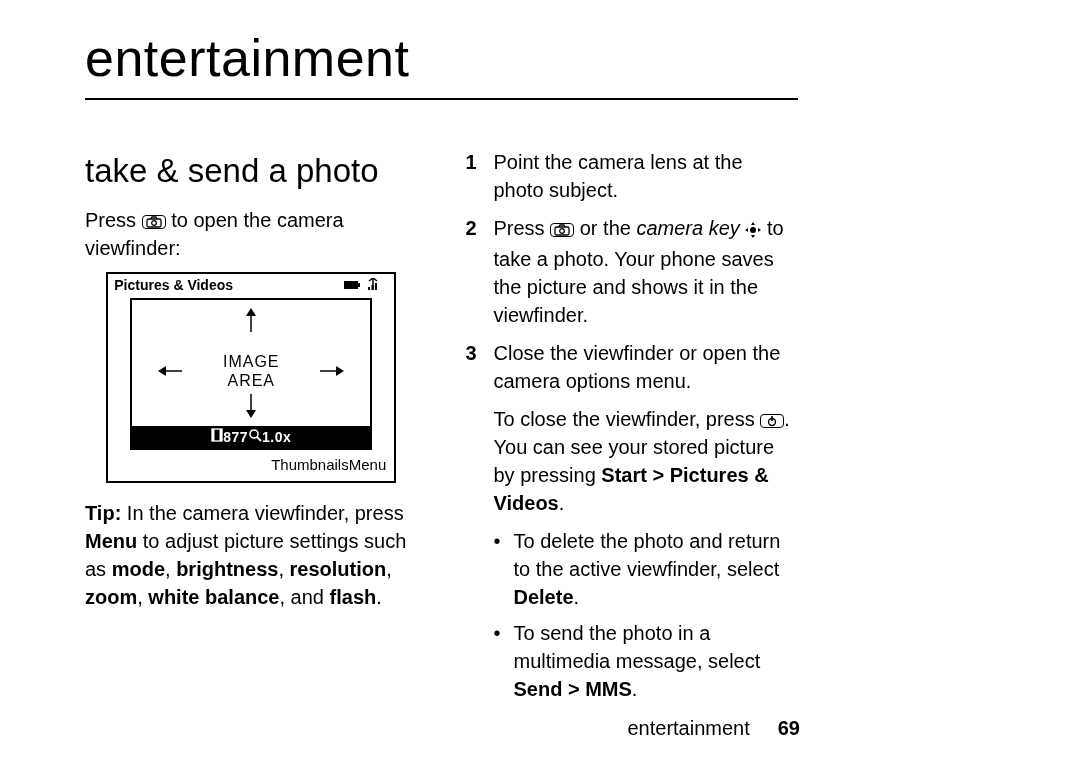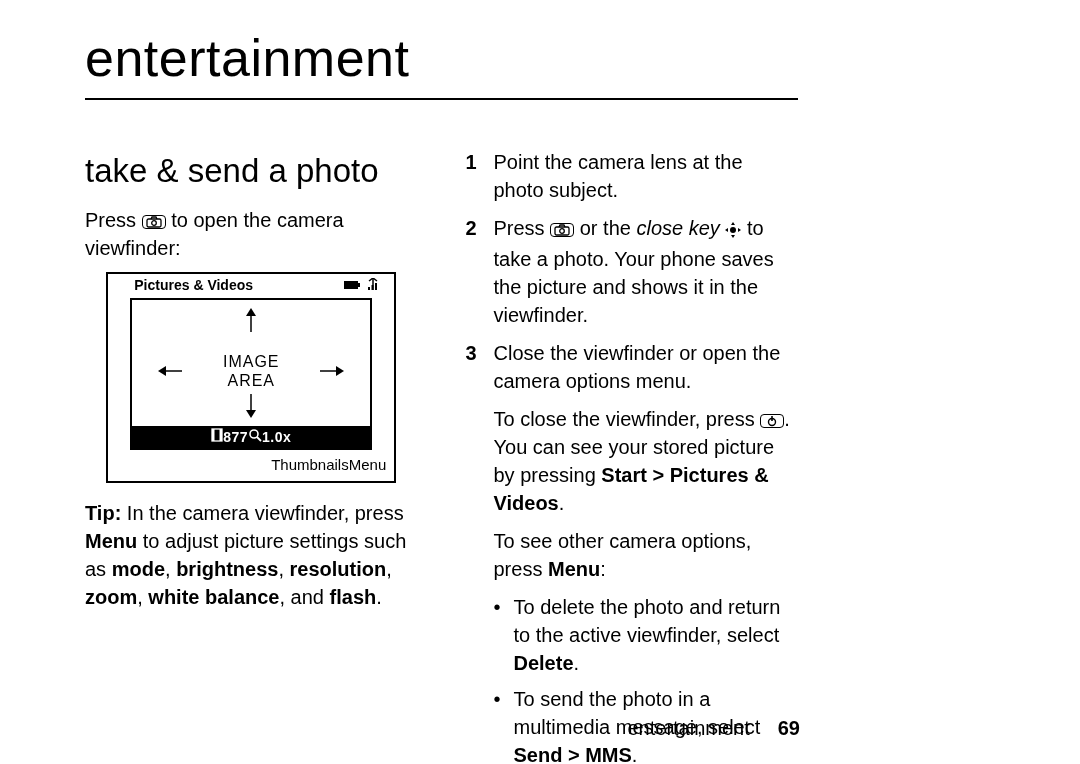--- a/index.html
+++ b/index.html
@@ -59,21 +59,20 @@
     background: #fff;
     font-family: Arial, Helvetica, sans-serif;
   }
   .vf-top {
     display: flex;
     justify-content: space-between;
     align-items: center;
     padding: 2px 14px 0 6px;
     font-size: 14px;
     font-weight: 700;
-    margin-left: 20px;
   }
   .vf-top-icons {
     display: flex;
     gap: 4px;
     align-items: center;
   }
   .vf-imgframe {
     margin: 2px 22px 0 22px;
     border: 2px solid #000;
     height: 152px;
@@ -260,21 +259,21 @@
         <div>Point the camera lens at the photo subject.</div>
       </div>
 
       <div class="step">
         <div class="step-num">2</div>
         <div>
           <span>Press </span><span class="key"><svg width="16" height="12" viewBox="0 0 16 12">
                 <rect x="1" y="3" width="14" height="8" rx="1.5" fill="none" stroke="#000" stroke-width="1.3"></rect>
                 <path d="M5 3 L6 1 H10 L11 3" fill="none" stroke="#000" stroke-width="1.3"></path>
                 <circle cx="8" cy="7" r="2.3" fill="none" stroke="#000" stroke-width="1.3"></circle>
-              </svg></span><span> or the </span><span class="italic">close key</span> <span class="center-key-glyph"><svg width="16" height="16" viewBox="0 0 16 16">
+              </svg></span><span> or the </span><span class="italic">camera key</span> <span class="center-key-glyph"><svg width="16" height="16" viewBox="0 0 16 16">
                 <circle cx="8" cy="8" r="3" fill="#000"></circle>
                 <polygon points="8,0 10,3 6,3" fill="#000"></polygon>
                 <polygon points="8,16 10,13 6,13" fill="#000"></polygon>
                 <polygon points="0,8 3,6 3,10" fill="#000"></polygon>
                 <polygon points="16,8 13,6 13,10" fill="#000"></polygon>
               </svg></span><span> to take a photo. Your phone saves the picture and shows it in the viewfinder.</span>
         </div>
       </div>
 
       <div class="step">
@@ -282,23 +281,20 @@
         <div>Close the viewfinder or open the camera options menu.</div>
       </div>
 
       <p class="indent">
         <span>To close the viewfinder, press </span><span class="key"><svg width="16" height="12" viewBox="0 0 16 12">
               <circle cx="8" cy="7" r="3.5" fill="none" stroke="#000" stroke-width="1.4"></circle>
               <line x1="8" y1="1" x2="8" y2="6" stroke="#000" stroke-width="1.6"></line>
             </svg></span><span>. You can see your stored picture by pressing </span><span class="bold">Start &gt; Pictures &amp; Videos</span><span>.</span>
       </p>
 
-      <p class="indent">
-        <span>To see other camera options, press </span><span class="bold">Menu</span><span>:</span>
-      </p>
 
       <div class="bullets">
         <div class="bullet">
           <span class="dot">•</span>
           <span>
             <span>To delete the photo and return to the active viewfinder, select </span><span class="bold">Delete</span><span>.</span>
           </span>
         </div>
         <div class="bullet">
           <span class="dot">•</span>

